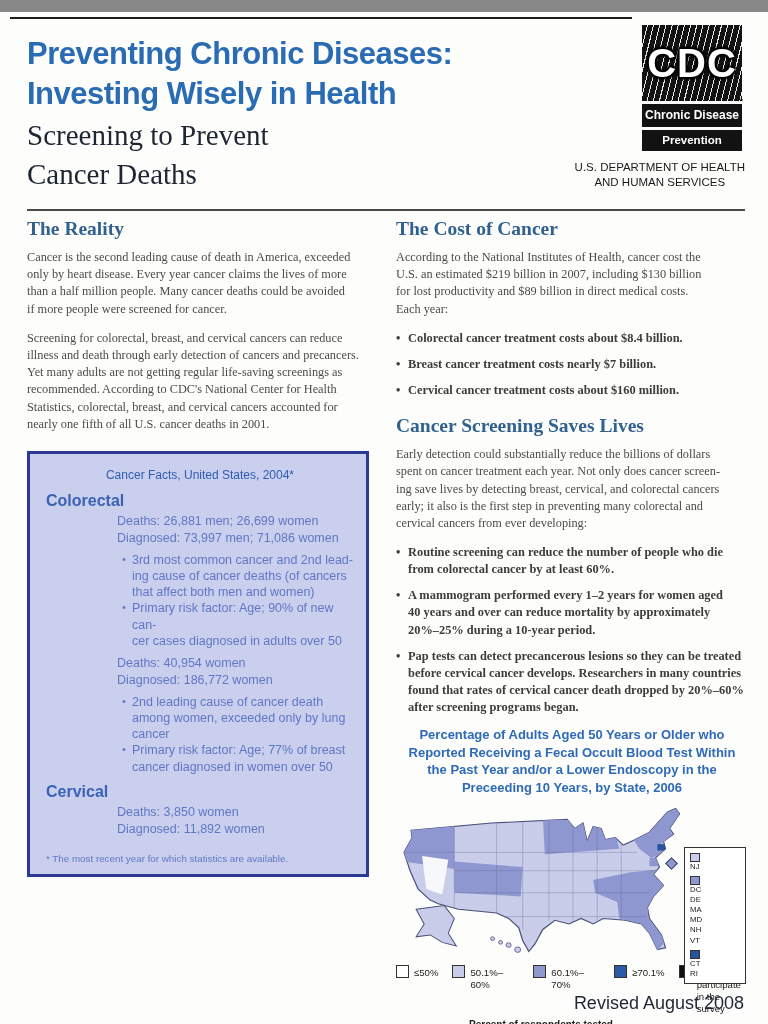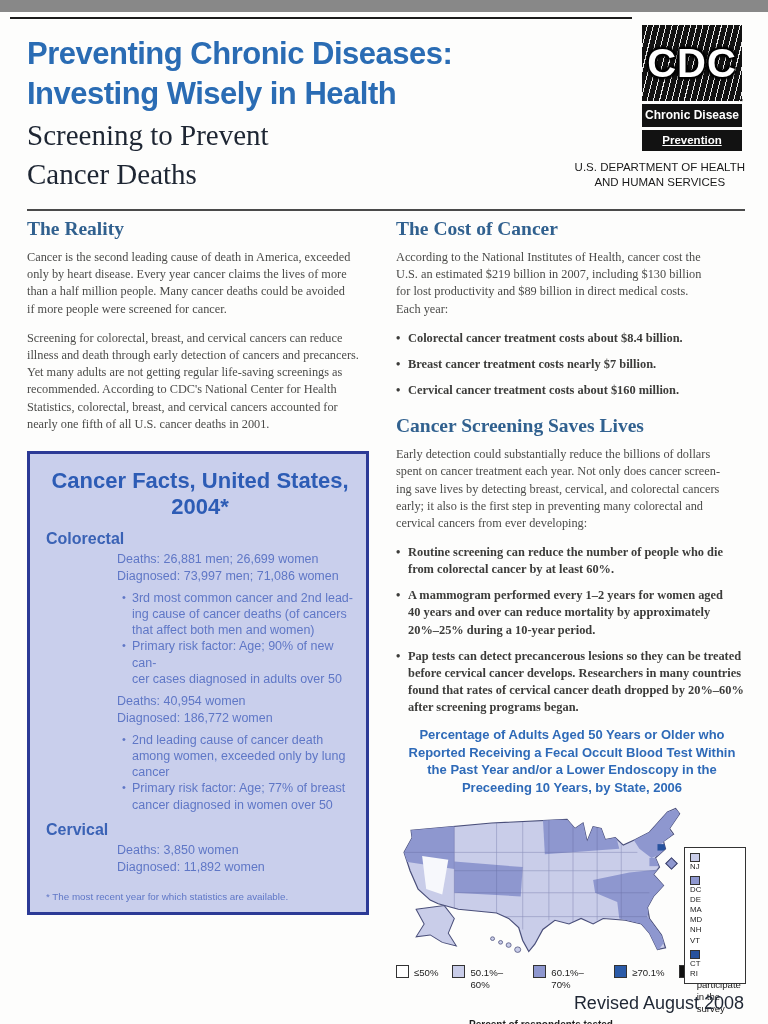--- a/index.html
+++ b/index.html
@@ -23,35 +23,35 @@
   
   .logo{position:absolute; right:26px; top:13px; width:100px;}
   .logo-top{position:relative; height:76px; background:#121212; overflow:hidden;}
   .logo-top::before{content:""; position:absolute; inset:-20px;
     background:repeating-linear-gradient(104deg, transparent 0 5px, rgba(255,255,255,.9) 5px 6px);}
   .logo-acronym{position:relative; z-index:2; display:block; text-align:center; color:#fff; font-weight:bold;
     font-size:40px; line-height:76px; letter-spacing:1px;
     text-shadow:0 0 5px #000, 2px 2px 2px #000, -2px -2px 2px #000, 2px -2px 2px #000, -2px 2px 2px #000;}
   .logo-tm{position:absolute; right:-1px; top:73px; font-size:6px; color:#111; z-index:3;}
   .logo-band{margin-top:3px; background:#121212; color:#fff; font-weight:bold; text-align:center; font-size:12px; padding:4px 0 5px;}
-  .logo-band.small{font-size:11.5px;text-decoration:underline;}
+  .logo-band.small{font-size:11.5px;}
 
   
   .col-left{position:absolute; left:27px; top:206px; width:348px;}
   .col-right{position:absolute; left:396px; top:206px; width:352px;}
 
   h2.serif{font-family:"Liberation Serif", serif; font-weight:bold; font-size:19.5px; color:var(--blue-serif); margin-bottom:9px;}
   .body-text{font-family:"Liberation Serif", serif; font-size:12.3px; line-height:1.4; color:var(--ink); margin-bottom:12px;}
   .serif-bullets{margin-bottom:10px;}
   .serif-bullet{display:flex; font-family:"Liberation Serif", serif; font-size:12.4px; line-height:1.38; color:var(--ink-bold); font-weight:bold; margin-bottom:9px;}
   .serif-bullet .mark{width:12px; flex:none;}
 
   
   .facts-box{margin-top:18px; border:3px solid var(--box-border); background:var(--box-bg); padding:14px 12px 10px 16px; width:342px;}
-  .facts-title{text-align:center; font-weight:bold; font-size:22px; color:#2d5cb5; margin-bottom:10px;}
+  .facts-title{text-align:center; font-weight:normal; font-size:12px; color:#2d5cb5; margin-bottom:10px;}
   .facts-section{margin-bottom:6px;}
   .facts-name{font-weight:bold; font-size:16px; color:var(--box-blue); margin:8px 0 3px;}
   .facts-stats{margin-left:71px; font-size:12.5px; line-height:1.34; color:var(--box-light);}
   .facts-bullets{margin:5px 0 0 76px;}
   .facts-bullet{display:flex; font-size:12.5px; line-height:1.3; color:var(--box-light);}
   .facts-bullet .mark{width:10px; flex:none; font-size:11px;}
   .facts-footnote{margin-top:16px; font-size:9.8px; color:var(--box-light);}
 
   
   .map-title{margin-top:6px; text-align:center; font-weight:bold; font-size:13px; line-height:1.36; color:var(--map-blue);}

